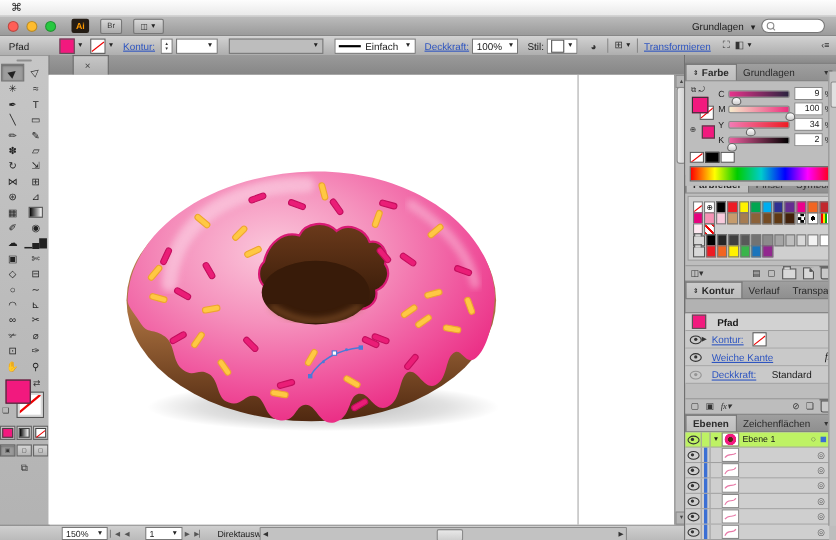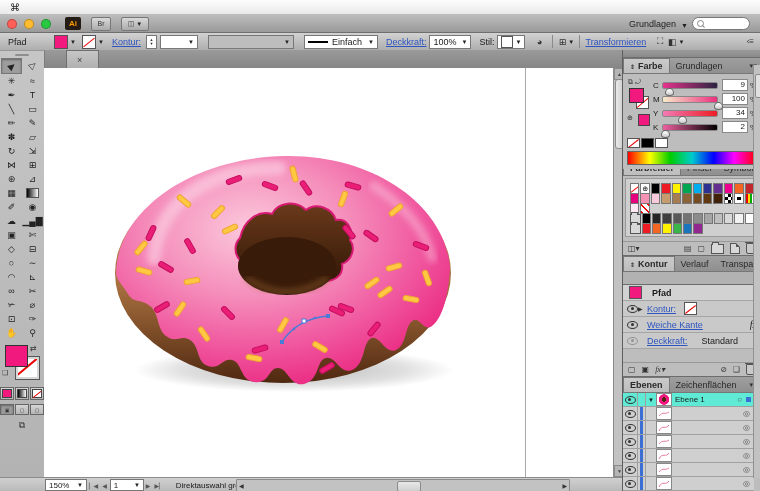--- a/index.html
+++ b/index.html
@@ -83,21 +83,21 @@
   #artboard-edge{position:absolute;left:481px;top:0;width:1px;height:409px;background:#aaa}
   
   #vscroll{left:613px;top:68px;width:9px;height:409px;background:#c2c2c2;border-left:1px solid #8b8b8b}
   .scr-arrow{position:absolute;left:0;width:9px;height:10px;background:#b5b5b5;border:1px solid #8b8b8b;
              font-size:5px;color:#444;display:flex;align-items:center;justify-content:center}
   #vthumb{position:absolute;left:1px;top:11px;width:7px;height:68px;background:linear-gradient(90deg,#e8e8e8,#cfcfcf);
           border:1px solid #8b8b8b;border-radius:3px}
   
   #statusbar{left:0;top:477px;width:622px;height:14px;background:linear-gradient(#d0d0d0,#b8b8b8);
              border-top:1px solid #8b8b8b;display:flex;align-items:center;font-size:8px}
-  #statusbar .combo{height:10px;margin-left:1px}
+  #statusbar .combo{height:10px;margin-left:12px}
   .nav-b{font-size:6px;color:#555;padding:0 2px}
   #hint{margin-left:10px;white-space:nowrap}
   #hscroll{position:absolute;left:236px;top:1px;width:332px;height:12px;background:#c2c2c2;
            border:1px solid #8b8b8b;border-radius:1px}
   #hthumb{position:absolute;left:160px;top:1px;width:22px;height:9px;background:linear-gradient(#e8e8e8,#cfcfcf);
           border:1px solid #8b8b8b;border-radius:2px}
   .h-arr{position:absolute;top:2px;font-size:6px;color:#333}
   
   #dock{left:622px;top:50px;width:138px;height:441px;background:#b2b2b2;border-left:1px solid #5e5e5e;
         display:flex;flex-direction:column}
@@ -159,21 +159,21 @@
   .arow{display:flex;align-items:center;height:15px;border-bottom:1px solid #a5a5a5;padding:0 4px;background:#c9c9c9}
   .arow.head{background:#d2d2d2}
   .eye{width:9px;height:6px;border:1px solid #333;border-radius:50%;position:relative;flex:none}
   .eye::after{content:"";position:absolute;left:2.5px;top:1px;width:3px;height:3px;background:#333;border-radius:50%}
   .eye.dim{opacity:.35}
   .a-exp{width:9px;font-size:6px;color:#333;flex:none}
   .a-sw{width:11px;height:11px;border:1px solid #555;margin-left:8px;position:relative;overflow:hidden;background:#fff}
   .fx{margin-left:auto;font-style:italic;font-family:"Liberation Serif",serif;font-size:10px}
   
   .lrow{display:flex;align-items:center;height:13px;border-bottom:1px solid #a0a0a0;background:#cfcfcf;font-size:8px}
-  .lrow.hl{background:#5eead4}
+  .lrow.hl{background:#bef264}
   .l-eye{width:14px;display:flex;justify-content:center;border-right:1px solid #a0a0a0;align-self:stretch;align-items:center}
   .l-bar{width:7px;align-self:stretch;border-right:1px solid #a0a0a0;position:relative}
   .l-bar.on::after{content:"";position:absolute;left:2px;top:0;bottom:0;width:3px;background:#3b6fd4}
   .l-exp{width:10px;font-size:6px;text-align:center}
   .l-thumb{width:14px;height:11px;background:#fff;border:1px solid #888;margin-right:3px;position:relative;overflow:hidden}
   .l-target{margin-left:auto;margin-right:4px;color:#555;font-size:8px}
   .l-selsq{width:5px;height:5px;background:#3b6fd4;margin-right:3px}
   #layers-wrap{overflow:hidden;flex:1;position:relative;margin-right:7px}
   #lscroll{position:absolute;right:0;top:15px;bottom:13px;width:7px;background:#c2c2c2;border-left:1px solid #909090}
   #lthumb{position:absolute;left:1px;top:9px;width:5px;height:22px;background:#e0e0e0;border:1px solid #8b8b8b;border-radius:2px}

